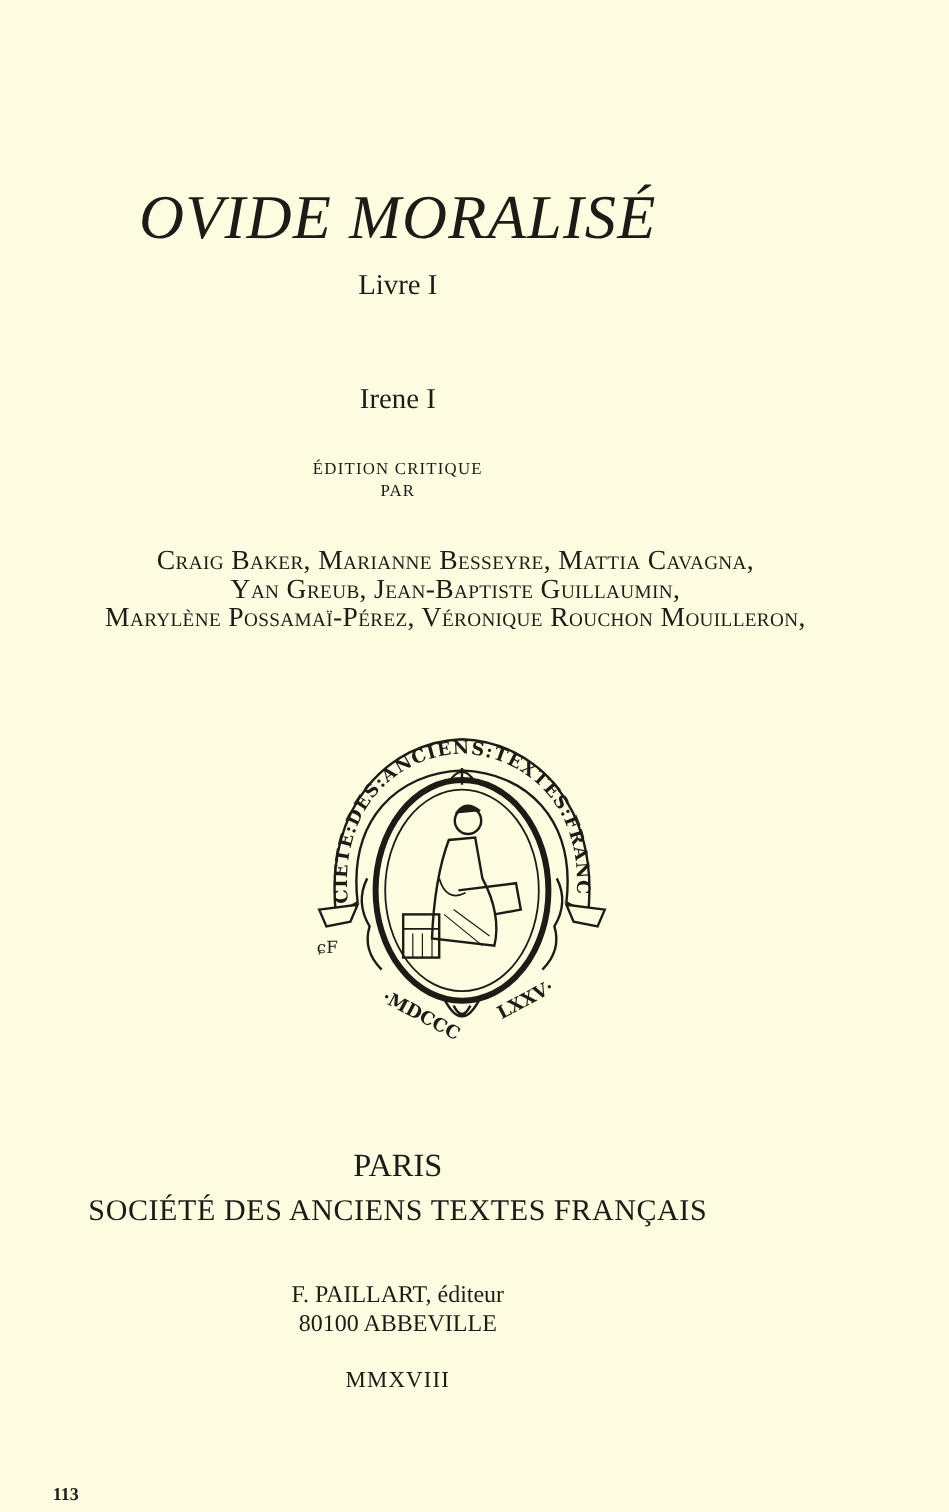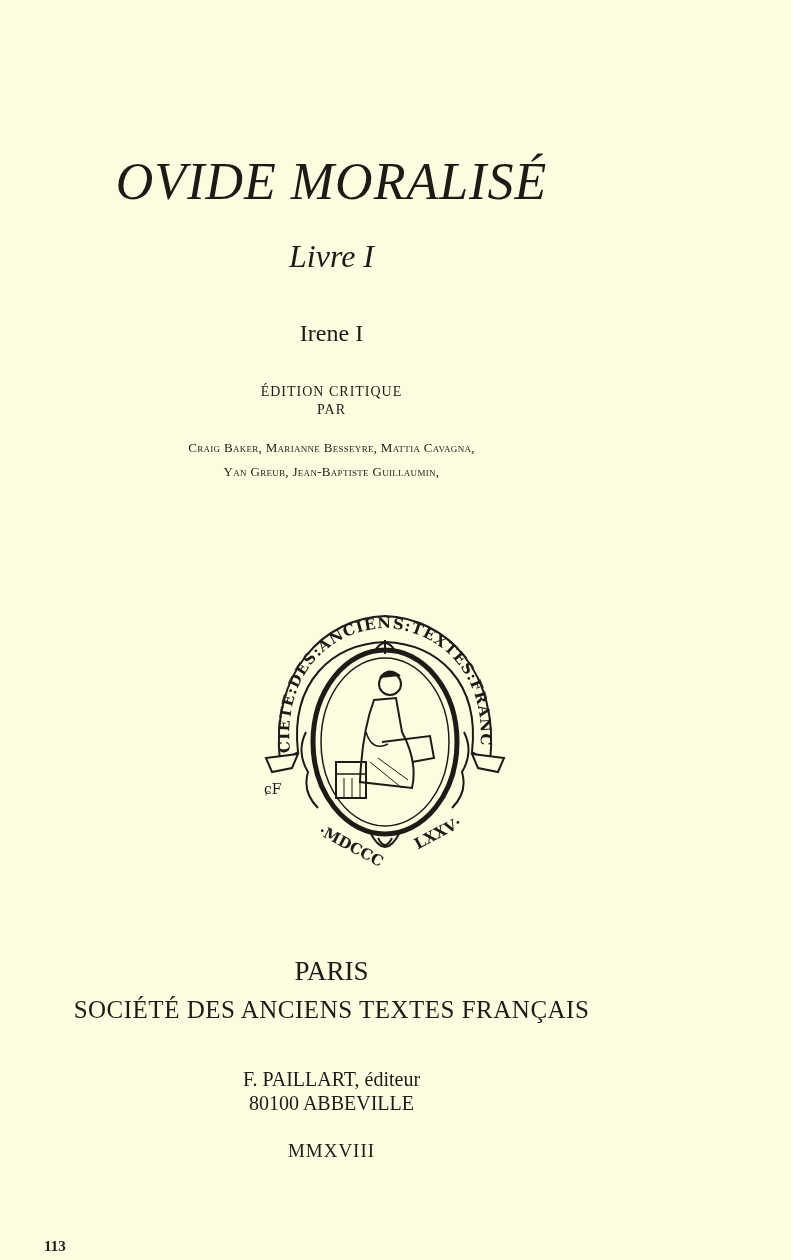--- a/index.html
+++ b/index.html
@@ -9,28 +9,29 @@
     position: relative;
     overflow: hidden;
     font-family: "Liberation Serif", "DejaVu Serif", serif;
     color: #1d1b16;
   }
   .center { position: absolute; left: 0; width: 663px; text-align: center; }
   .title {
     top: 156px; font-size: 52px; font-style: italic; letter-spacing: 1px;
     line-height: 1;
   }
-  .subtitle { top: 240px; font-size: 32px; font-style: italic; line-height: 1; }
+  .subtitle { top: 226px; font-size: 24px; line-height: 1; }
   .tome { top: 321px; font-size: 24px; line-height: 1; }
   .smallcaps-label { font-size: 14px; letter-spacing: 1px; line-height: 1; }
   .edition { top: 385px; }
   .par { top: 403px; }
   .authors {
-    top: 436px; font-size: 13px; line-height: 24px; font-variant: small-caps;
+    top: 455px; font-size: 23px; line-height: 24px; font-variant: small-caps;
     letter-spacing: 0.3px;
+    padding-left: 48px;
   }
   .authors div { white-space: nowrap; }
   .emblem {
     position: absolute; left: 262px; top: 612px; width: 246px; height: 256px;
   }
   .city { top: 958px; font-size: 27px; line-height: 1; }
   .society { top: 997px; font-size: 25px; line-height: 1; letter-spacing: 0.5px; }
   .publisher { top: 1067px; font-size: 20px; line-height: 24px; }
   .year { top: 1141px; font-size: 19px; line-height: 1; letter-spacing: 1px; }
   .pagenum {
@@ -43,20 +44,21 @@
 <div class="center title">OVIDE MORALISÉ</div>
 <div class="center subtitle">Livre I</div>
 <div class="center tome">Irene I</div>
 
 <div class="center smallcaps-label edition">ÉDITION CRITIQUE</div>
 <div class="center smallcaps-label par">PAR</div>
 
 <div class="center authors">
   <div>Craig Baker, Marianne Besseyre, Mattia Cavagna,</div>
   <div>Yan Greub, Jean-Baptiste Guillaumin,</div>
+  <div>Marylène Possamaï-Pérez, Véronique Rouchon Mouilleron,</div>
 </div>
 
 <div class="emblem">
   <svg width="246" height="256" viewBox="0 0 246 256" xmlns="http://www.w3.org/2000/svg">
     <defs>
       <path id="arcTop" d="M 28 140 C 20 60, 70 18, 123 16 C 176 18, 226 60, 218 140"></path>
     </defs>
 
     <path d="M 18 150 C 8 60, 62 6, 123 4 C 184 6, 238 60, 228 150 L 210 140 C 218 70, 176 32, 123 30 C 70 32, 28 70, 36 140 Z" fill="#fdfce1" stroke="#1d1b16" stroke-width="2"></path>
     <text font-family="DejaVu Serif, serif" font-size="15" font-weight="bold" fill="#1d1b16" letter-spacing="1">

